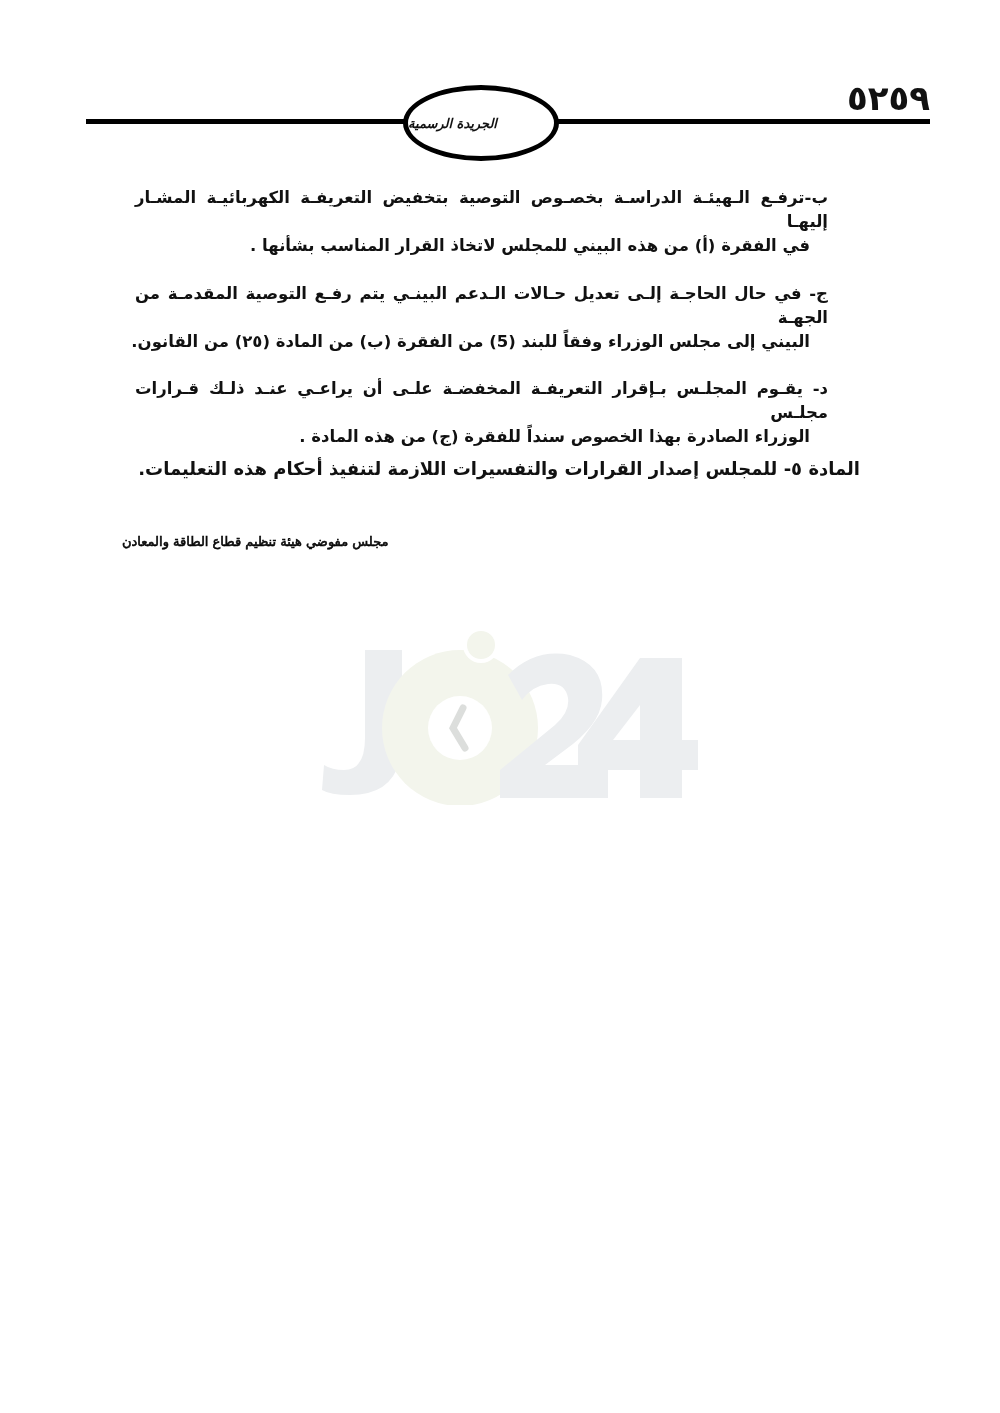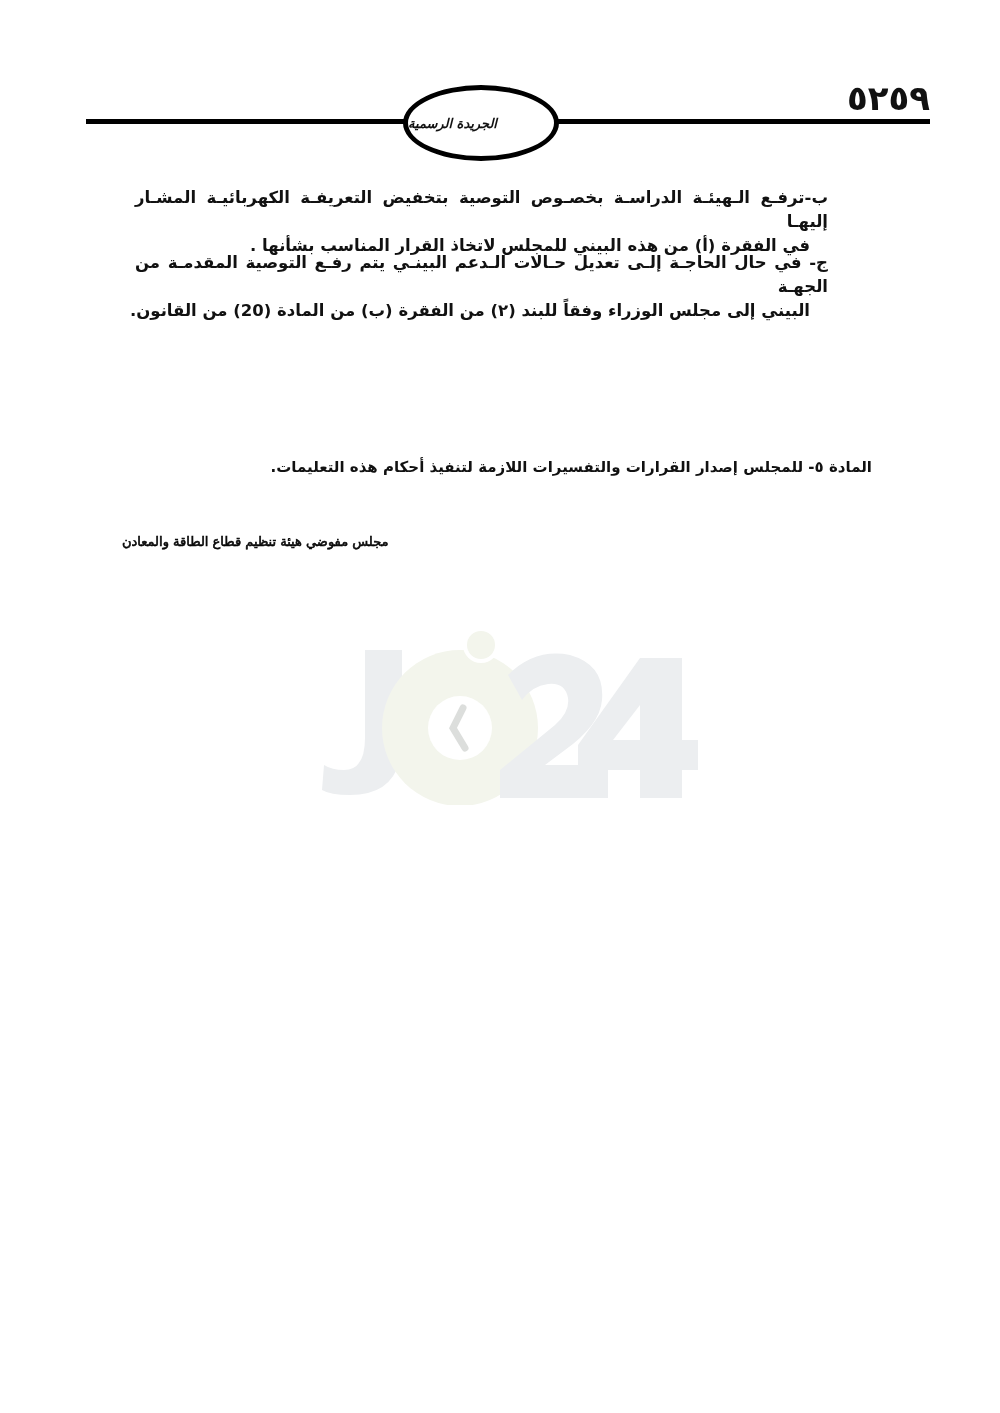--- a/index.html
+++ b/index.html
@@ -23,25 +23,25 @@
     .header-oval span {
       font-size: 13px; font-weight: bold; direction: rtl;
     }
     .para {
       position: absolute; direction: rtl; text-align: justify;
       font-size: 16.5px; font-weight: bold; line-height: 24px;
     }
     .para .first-line { display: block; margin-left: 7px; }
     .para .cont { display: block; padding-right: 18px; }
     #p-b { right: 172px; left: 128px; top: 186px; }
-    #p-j { right: 172px; left: 128px; top: 251px; }
+    #p-j { right: 172px; left: 128px; top: 282px; }
     #p-d { right: 172px; left: 128px; top: 377px; }
     #p-article {
-      position: absolute; right: 128px; top: 458px; direction: rtl;
-      font-size: 15px; font-weight: bold; white-space: nowrap;
+      position: absolute; right: 140px; top: 458px; direction: rtl;
+      font-size: 18px; font-weight: bold; white-space: nowrap;
     }
     #signature {
       position: absolute; left: 122px; top: 534px; direction: rtl;
       font-size: 13px; font-weight: 400; white-space: nowrap;
       -webkit-text-stroke: 0.6px #000;
     }
     .watermark {
       position: absolute; left: 310px; top: 620px; width: 390px; height: 185px; opacity: 1;
     }
   </style>
@@ -54,24 +54,26 @@
   <span>الجريدة الرسمية</span>
 </div>
 
 <div id="p-b" class="para">
   <span class="first-line">ب-ترفـع الـهيئـة الدراسـة بخصـوص التوصية بتخفيض التعريفـة الكهربائيـة المشـار إليهـا</span>
   <span class="cont">في الفقرة (أ) من هذه البيني للمجلس لاتخاذ القرار المناسب بشأنها .</span>
 </div>
 
 <div id="p-j" class="para">
   <span class="first-line">ج- في حال الحاجـة إلـى تعديل حـالات الـدعم البينـي يتم رفـع التوصية المقدمـة من الجهـة</span>
-  <span class="cont">البيني إلى مجلس الوزراء وفقاً للبند (٢) من الفقرة (ب) من المادة (20) من القانون.</span>
+  <span class="cont">البيني إلى مجلس الوزراء وفقاً للبند (5) من الفقرة (ب) من المادة (٢٥) من القانون.</span>
 </div>
 
 <div id="p-d" class="para">
+  <span class="first-line">د- يقـوم المجلـس بـإقرار التعريفـة المخفضـة علـى أن يراعـي عنـد ذلـك قـرارات مجلـس</span>
+  <span class="cont">الوزراء الصادرة بهذا الخصوص سنداً للفقرة (ج) من هذه المادة .</span>
 </div>
 
 <div id="p-article">المادة ٥- للمجلس إصدار القرارات والتفسيرات اللازمة لتنفيذ أحكام هذه التعليمات.</div>
 
 <div id="signature">مجلس مفوضي هيئة تنظيم قطاع الطاقة والمعادن</div>
 
 <div class="watermark">
   <svg width="390" height="185" viewBox="0 0 390 185">
 
     <path d="M55 30 H92 V120 Q92 175 40 175 Q20 175 12 170 L14 145 Q22 150 34 150 Q55 150 55 118 Z" fill="#eceef0"></path>

